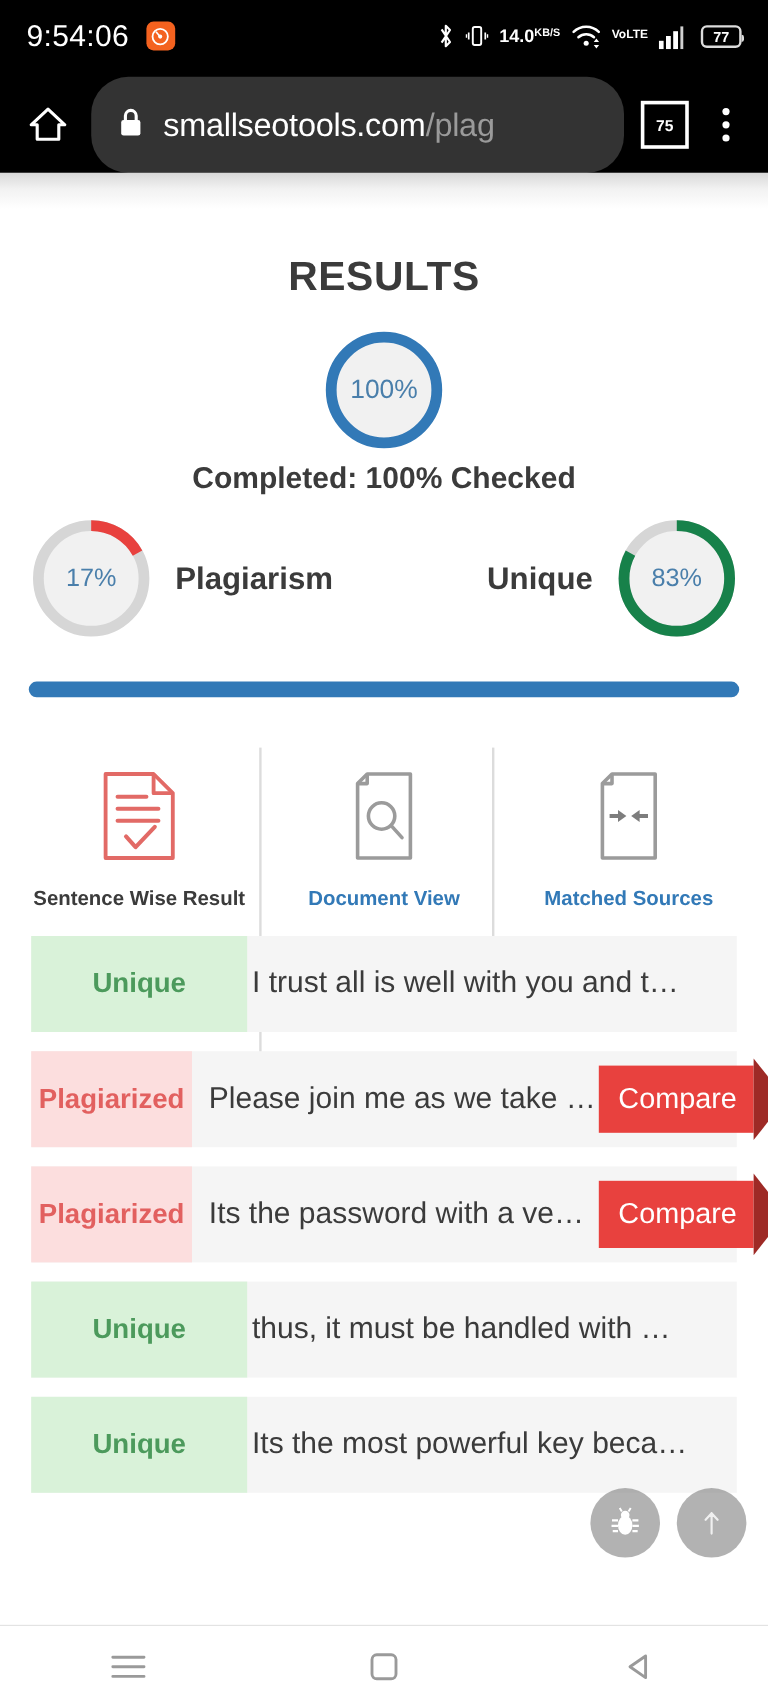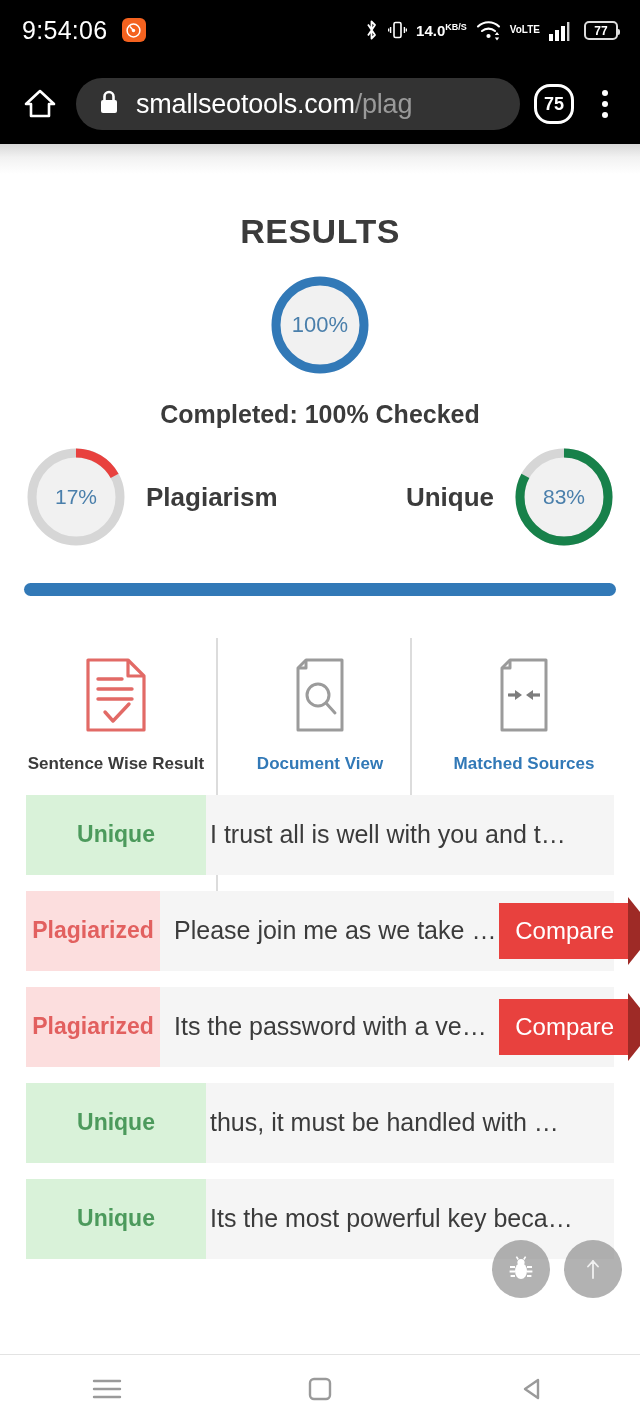--- a/index.html
+++ b/index.html
@@ -43,32 +43,32 @@
     background:#dcdcdc; border-radius:0 2px 2px 0;
   }
 
   
   .browserbar{
     position:absolute; top:60px; left:0; width:640px; height:88px;
     background:#000; display:flex; align-items:center; padding:0 18px; gap:14px;
   }
   .home-btn{ width:44px; display:flex; align-items:center; justify-content:center; }
   .urlbar{
-    flex:1; height:52px; background:#333333; border-radius:31px;
+    flex:1; height:80px; background:#333333; border-radius:31px;
     display:flex; align-items:center; padding:0 22px; gap:16px; overflow:hidden;
   }
   .urlbar .lock{ flex:0 0 auto; }
   .url-text{
     font-size:27px; color:#ffffff; white-space:nowrap; letter-spacing:-.2px;
   }
   .url-text .path{ color:#9a9a9a; }
   .tabcount{
-    width:40px; height:40px; border:3px solid #fff; border-radius:16px;
+    width:40px; height:40px; border:3px solid #fff; border-radius:0;
     display:flex; align-items:center; justify-content:center;
-    font-size:18px; font-weight:700; color:#fff; flex:0 0 auto;
+    font-size:13px; font-weight:700; color:#fff; flex:0 0 auto;
   }
   .menu-dots{
     width:34px; display:flex; flex-direction:column; align-items:center; gap:5px; flex:0 0 auto;
   }
   .menu-dots i{ width:6px; height:6px; border-radius:50%; background:#fff; display:block; }
 
   
   .page{
     position:absolute; top:144px; left:0; width:640px; bottom:68px;
     background:#fff; overflow:hidden;
@@ -86,21 +86,21 @@
   
   .main-gauge-wrap{ display:flex; justify-content:center; margin-top:22px; }
   .donut{ position:relative; }
   .donut svg{ display:block; }
   .donut .lbl{
     position:absolute; inset:0; display:flex; align-items:center; justify-content:center;
     color:#4a7fab; font-weight:400;
   }
 
   .completed{
-    text-align:center; font-size:25px; font-weight:700; color:#3b3b3b; margin-top:23px;
+    text-align:center; font-size:25px; font-weight:700; color:#3b3b3b; margin-top:8px;
   }
 
   .dual-gauges{
     display:flex; align-items:flex-end; justify-content:space-between;
     margin-top:16px; padding:0 24px;
   }
   .gauge-cell{ display:flex; align-items:center; gap:18px; }
   .gauge-cell .name{ font-size:26px; font-weight:700; color:#3b3b3b; }
 
   .progressbar{

